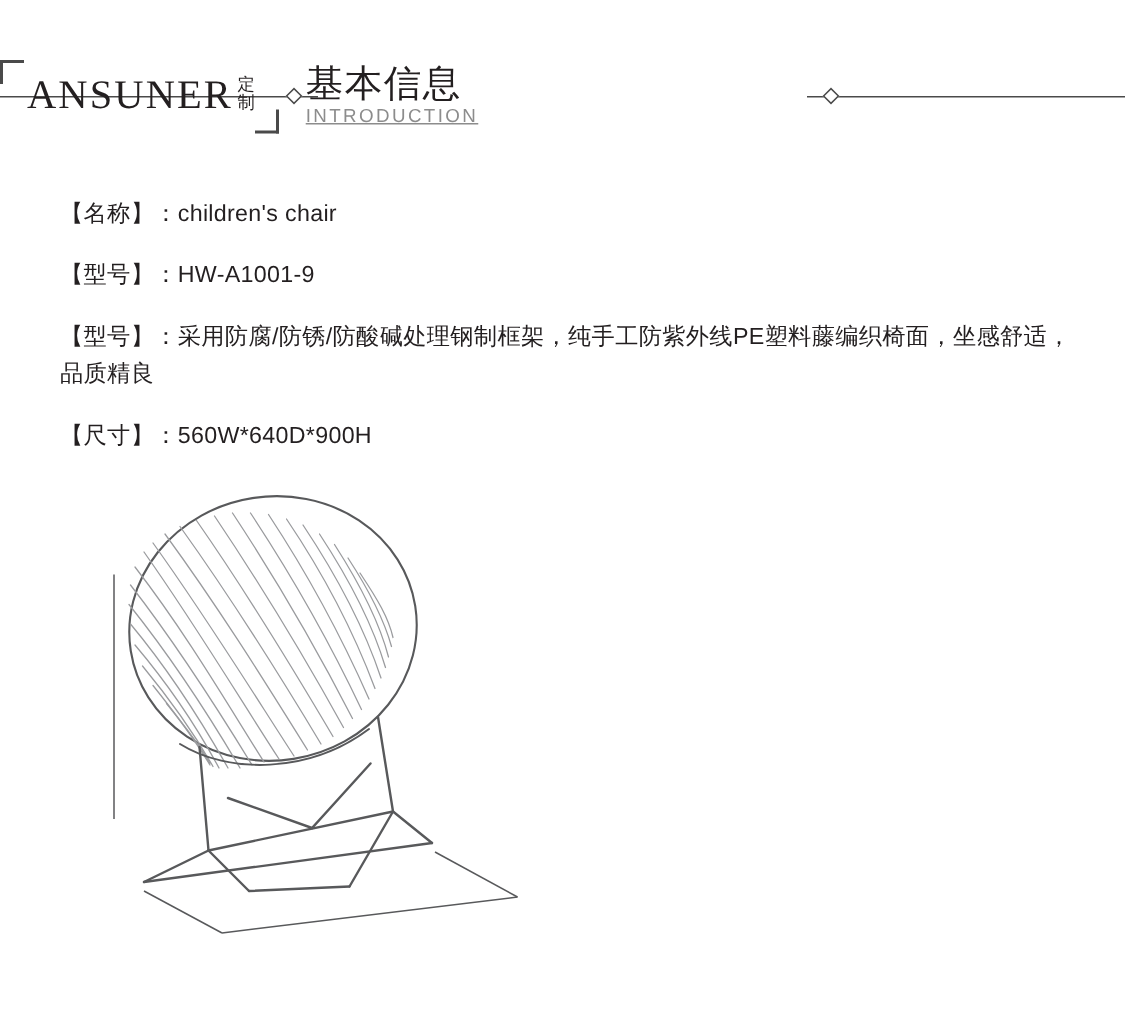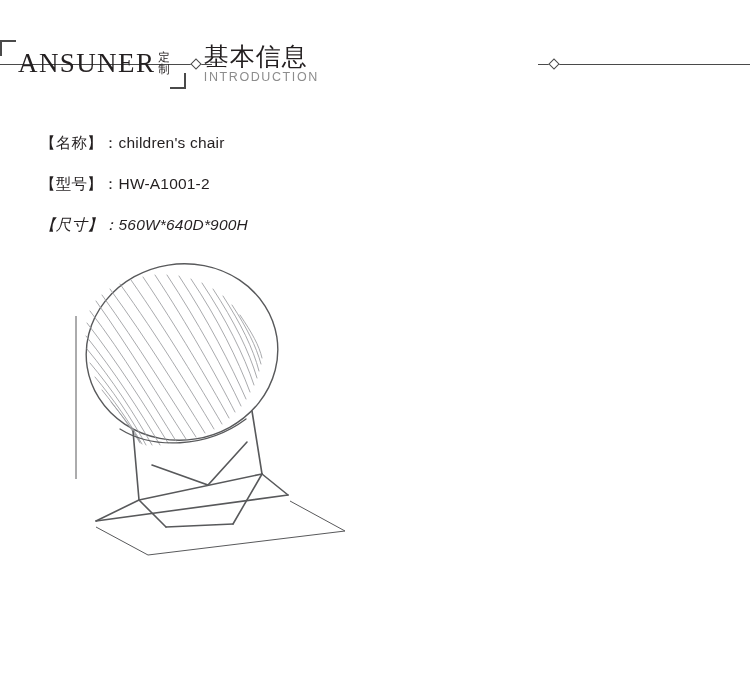--- a/index.html
+++ b/index.html
@@ -98,34 +98,35 @@
     font-weight: normal;
     letter-spacing: 1px;
     line-height: 1.15;
     color: #231f20;
   }
   .title-en {
     margin-top: 0;
     font-size: 12.5px;
     letter-spacing: 1.6px;
     color: #8c8c8c;
+    text-decoration: underline;
   }
 
   
   .specs {
     padding: 18px 30px 0 40px;
   }
   .spec-row {
     font-size: 15.5px;
     line-height: 1.62;
     color: #231f20;
     margin-bottom: 16px;
     letter-spacing: 0.2px;
   }
-  .spec-row:last-child { margin-bottom: 13px; font-style: italic; }
+  .spec-row:last-child { margin-bottom: 13px; }
   .spec-key { white-space: nowrap; }
 
   
   .figure {
     position: relative;
     margin-top: 22px;
     height: 330px;
   }
   .figure svg { display: block; }
 </style>
@@ -154,21 +155,24 @@
       <div class="title-en">INTRODUCTION</div>
     </div>
   </div>
 </div>
 
 <div class="specs">
   <div class="spec-row">
     <span class="spec-key">【名称】：</span><span>children's chair</span>
   </div>
   <div class="spec-row">
-    <span class="spec-key">【型号】：</span><span>HW-A1001-2</span>
+    <span class="spec-key">【型号】：</span><span>HW-A1001-9</span>
+  </div>
+  <div class="spec-row">
+    <span class="spec-key">【型号】：</span><span>采用防腐/防锈/防酸碱处理钢制框架，纯手工防紫外线PE塑料藤编织椅面，坐感舒适，品质精良</span>
   </div>
   <div class="spec-row">
     <span class="spec-key">【尺寸】：</span><span>560W*640D*900H</span>
   </div>
 </div>
 
 <div class="figure">
   <svg width="750" height="340" viewBox="0 0 750 340">
     <g fill="none" stroke="#6d6e71" stroke-width="1.1" stroke-linecap="round">
 

